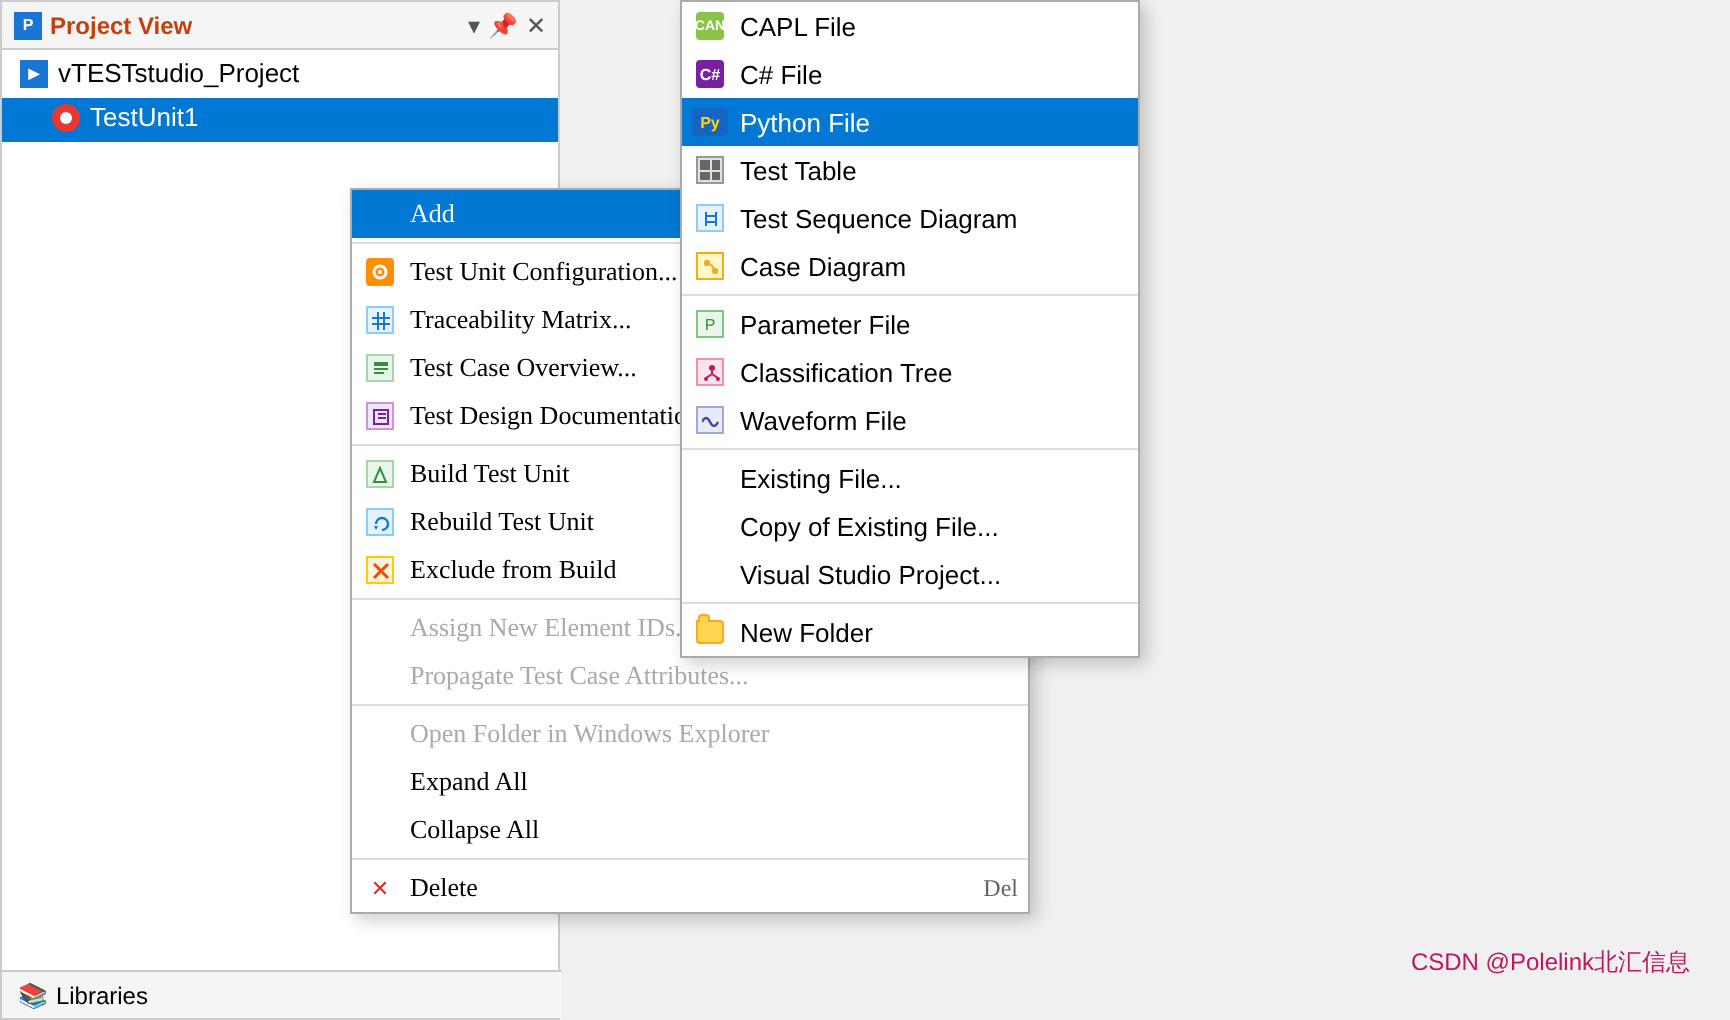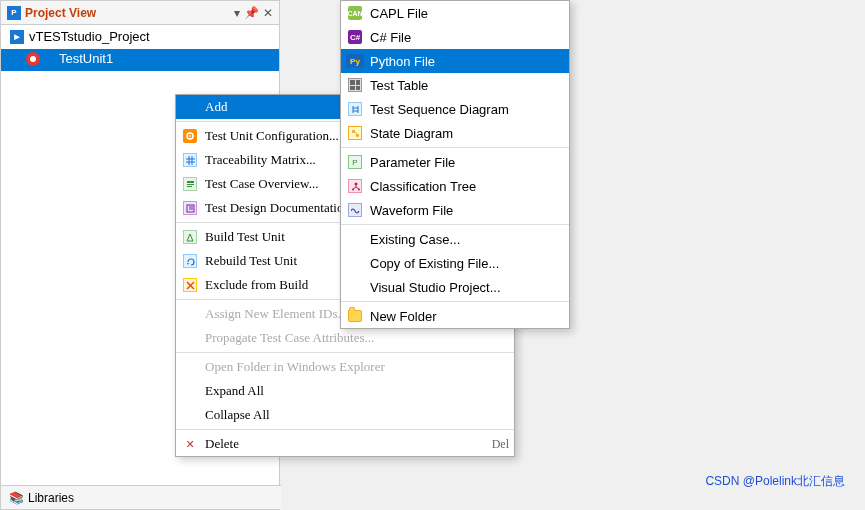--- a/index.html
+++ b/index.html
@@ -76,21 +76,20 @@
       background: #0078d4;
       color: white;
     }
 
     .tree-item-indent1 {
       padding-left: 8px;
     }
 
     .tree-item-indent2 {
       padding-left: 24px;
-      gap: 14px;
     }
 
     .icon-box {
       width: 16px;
       height: 16px;
       display: inline-flex;
       align-items: center;
       justify-content: center;
       margin-right: 4px;
       flex-shrink: 0;
@@ -259,21 +258,21 @@
 
     .ico-table div {
       background: #666;
     }
 
     
     .watermark {
       position: absolute;
       bottom: 20px;
       right: 20px;
-      color: #1d4ed8;
+      color: #be185d;
       font-size: 12px;
     }
 
     .chevron-right::after {
       content: '▶';
       font-size: 9px;
     }
 
     
     .title-icon {
@@ -520,21 +519,21 @@
   <div class="menu-item">
     <span class="item-icon">
       <div style="width:14px;height:14px;background:#fff9c4;border:1px solid #f9a825;display:flex;align-items:center;justify-content:center;">
         <svg width="9" height="9" viewBox="0 0 9 9">
             <rect x="1" y="1" width="3" height="3" rx="1" fill="#f9a825"></rect>
             <rect x="5" y="5" width="3" height="3" rx="1" fill="#f9a825"></rect>
             <line x1="4" y1="3" x2="6" y2="5" stroke="#f9a825" stroke-width="1"></line>
           </svg>
       </div>
     </span>
-    <span class="item-label">State Diagram</span>
+    <span class="item-label">Case Diagram</span>
   </div>
 
   <div class="menu-separator"></div>
 
   <div class="menu-item">
     <span class="item-icon">
       <div style="width:14px;height:14px;background:#e8f5e9;border:1px solid #81c784;display:flex;align-items:center;justify-content:center;font-size:8px;color:#388e3c;">P</div>
     </span>
     <span class="item-label">Parameter File</span>
   </div>
@@ -563,21 +562,21 @@
           </svg>
       </div>
     </span>
     <span class="item-label">Waveform File</span>
   </div>
 
   <div class="menu-separator"></div>
 
   <div class="menu-item">
     <span class="item-icon"></span>
-    <span class="item-label">Existing Case...</span>
+    <span class="item-label">Existing File...</span>
   </div>
 
   <div class="menu-item">
     <span class="item-icon"></span>
     <span class="item-label">Copy of Existing File...</span>
   </div>
 
   <div class="menu-item">
     <span class="item-icon"></span>
     <span class="item-label">Visual Studio Project...</span>

